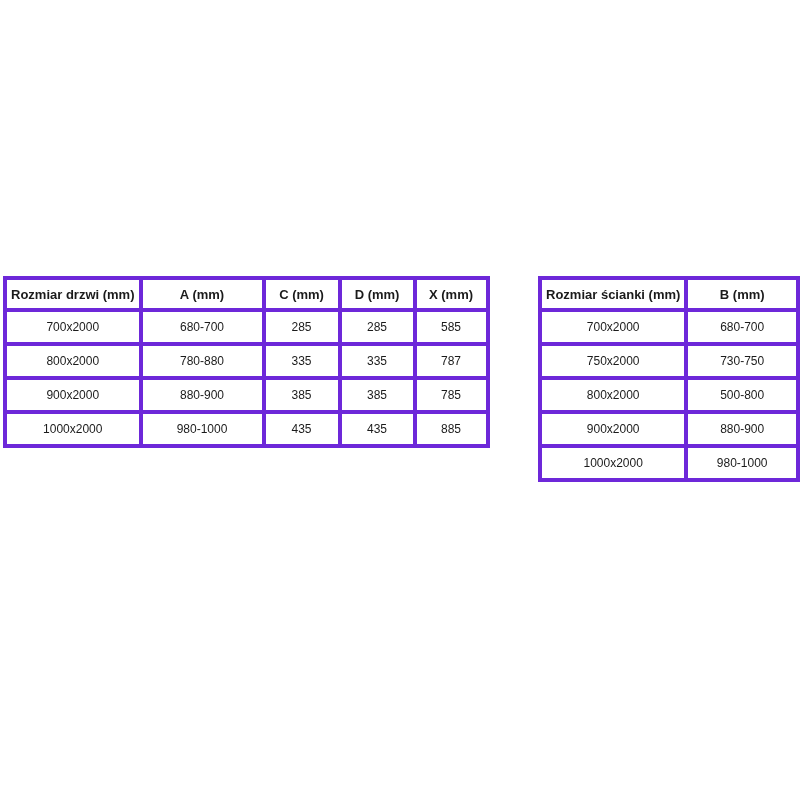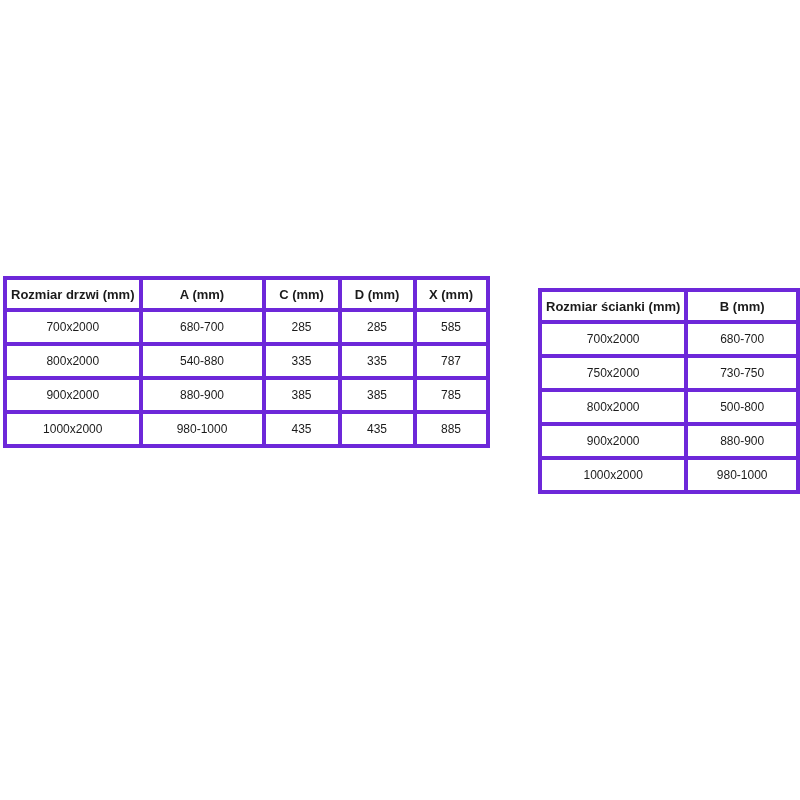--- a/index.html
+++ b/index.html
@@ -39,21 +39,21 @@
     font-weight: bold;
     font-size: 13px;
     height: 28px;
   }
   table.spec-table td {
     font-weight: normal;
     font-size: 12px;
     height: 30px;
   }
   #doors-table { left: 3px;  top: 276px; }
-  #walls-table { left: 538px; top: 288px; }
+  #walls-table { left: 538px; top: 276px; }
 </style>
 </head>
 <body>
 
 <div class="canvas">
 
   <table class="spec-table" id="doors-table">
     <colgroup>
       <col style="width:135px">
       <col style="width:123px">
@@ -73,21 +73,21 @@
     <tbody>
       <tr>
         <td>700x2000</td>
         <td>680-700</td>
         <td>285</td>
         <td>285</td>
         <td>585</td>
       </tr>
       <tr>
         <td>800x2000</td>
-        <td>540-880</td>
+        <td>780-880</td>
         <td>335</td>
         <td>335</td>
         <td>787</td>
       </tr>
       <tr>
         <td>900x2000</td>
         <td>880-900</td>
         <td>385</td>
         <td>385</td>
         <td>785</td>

